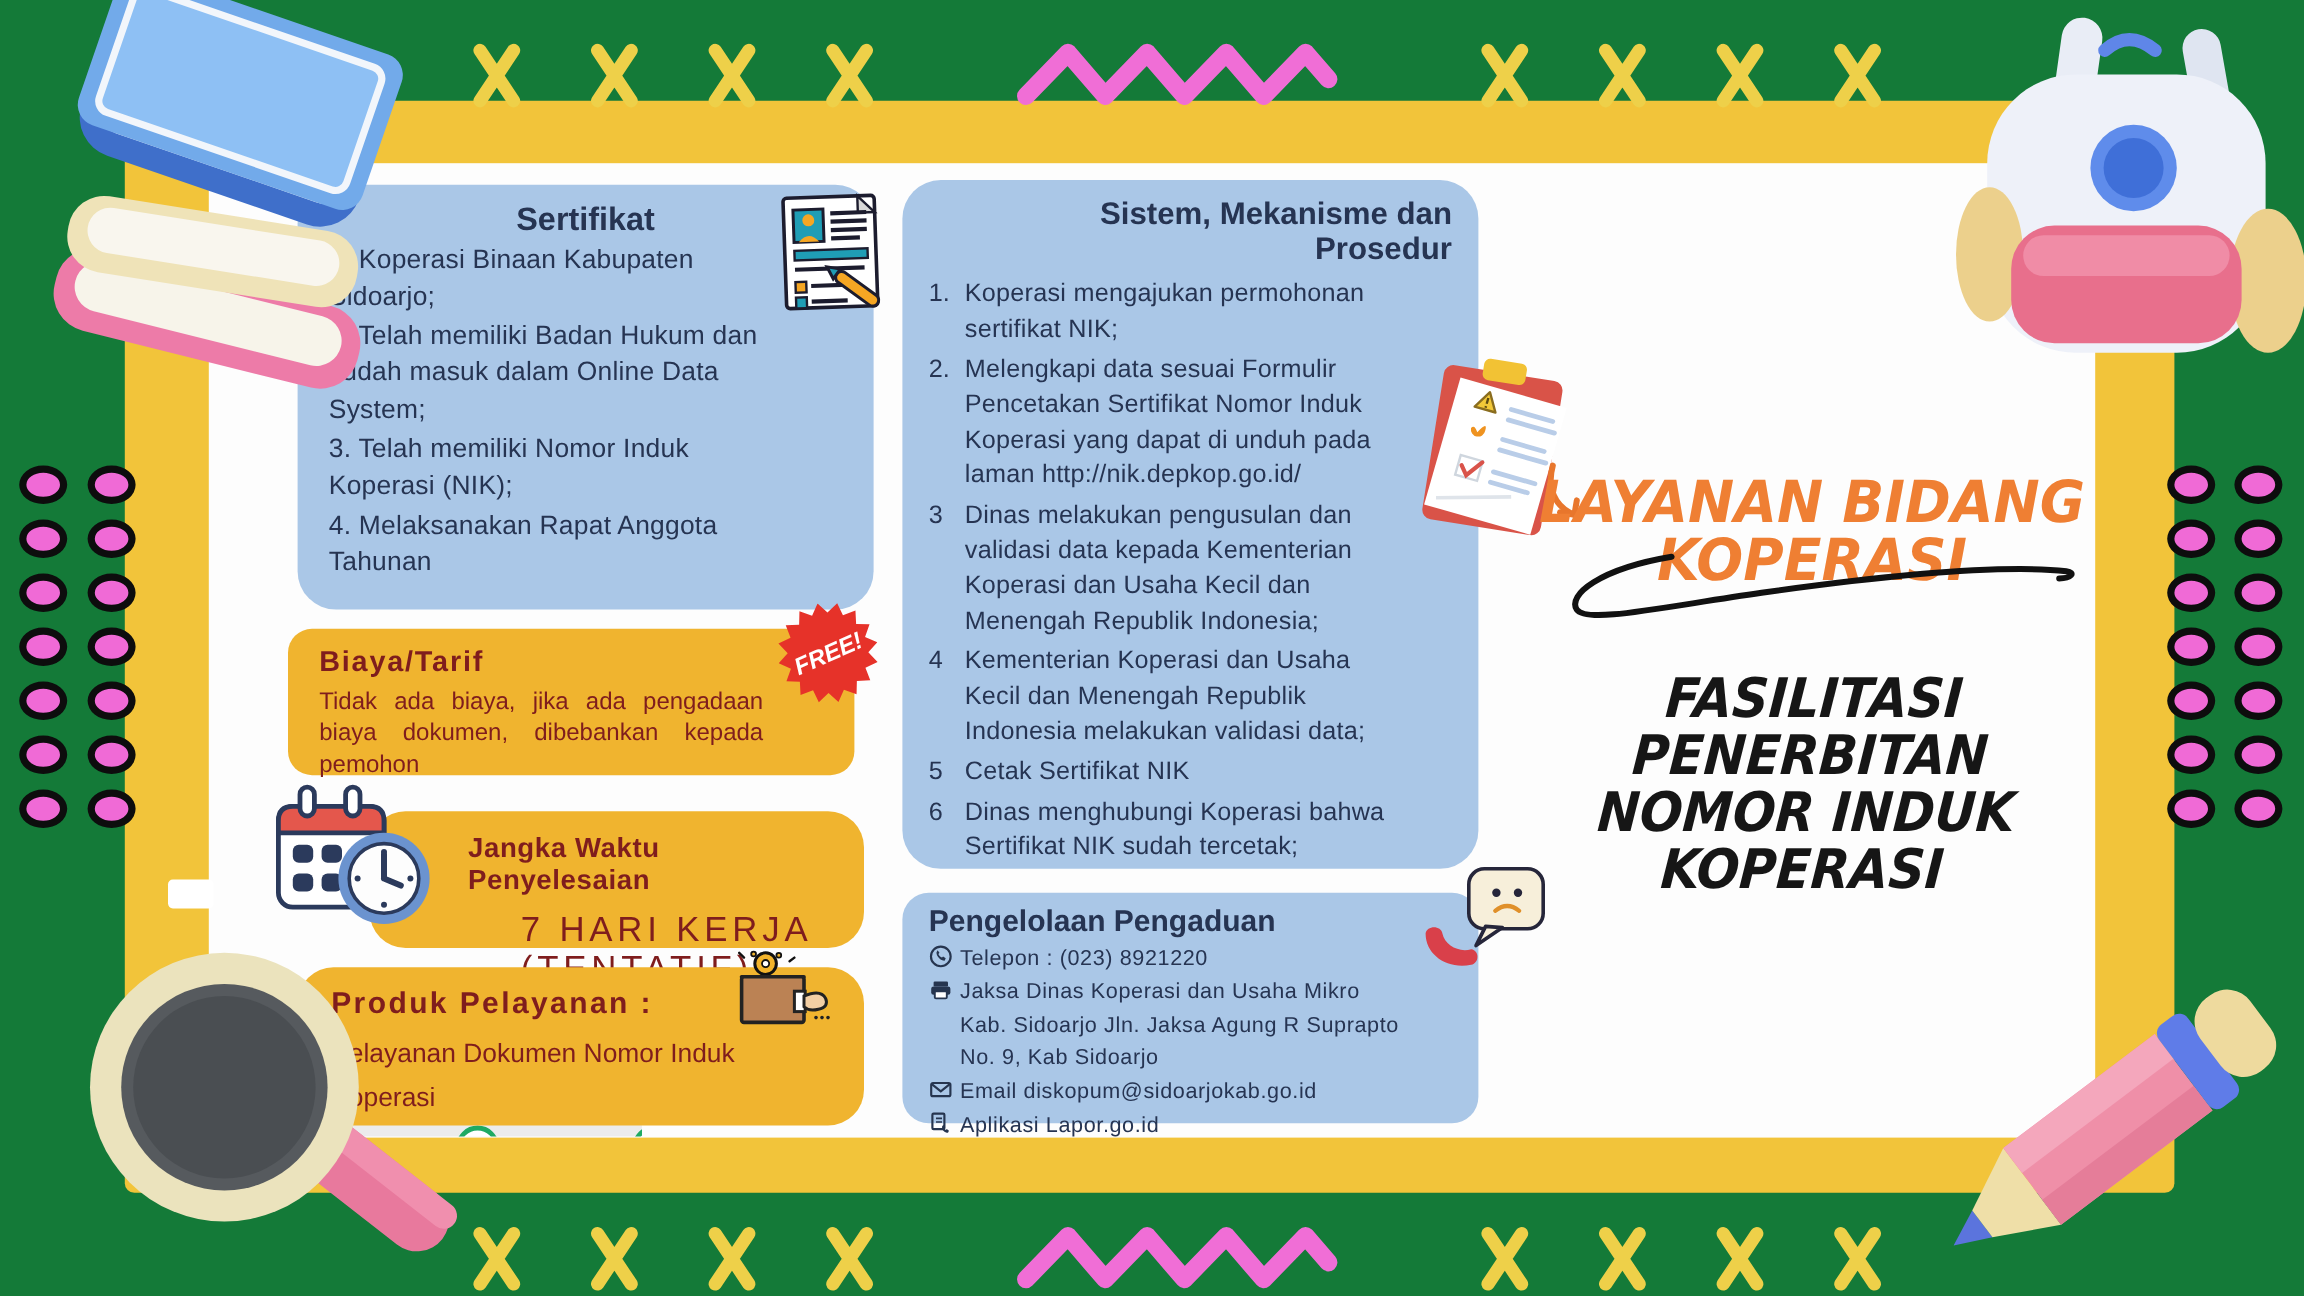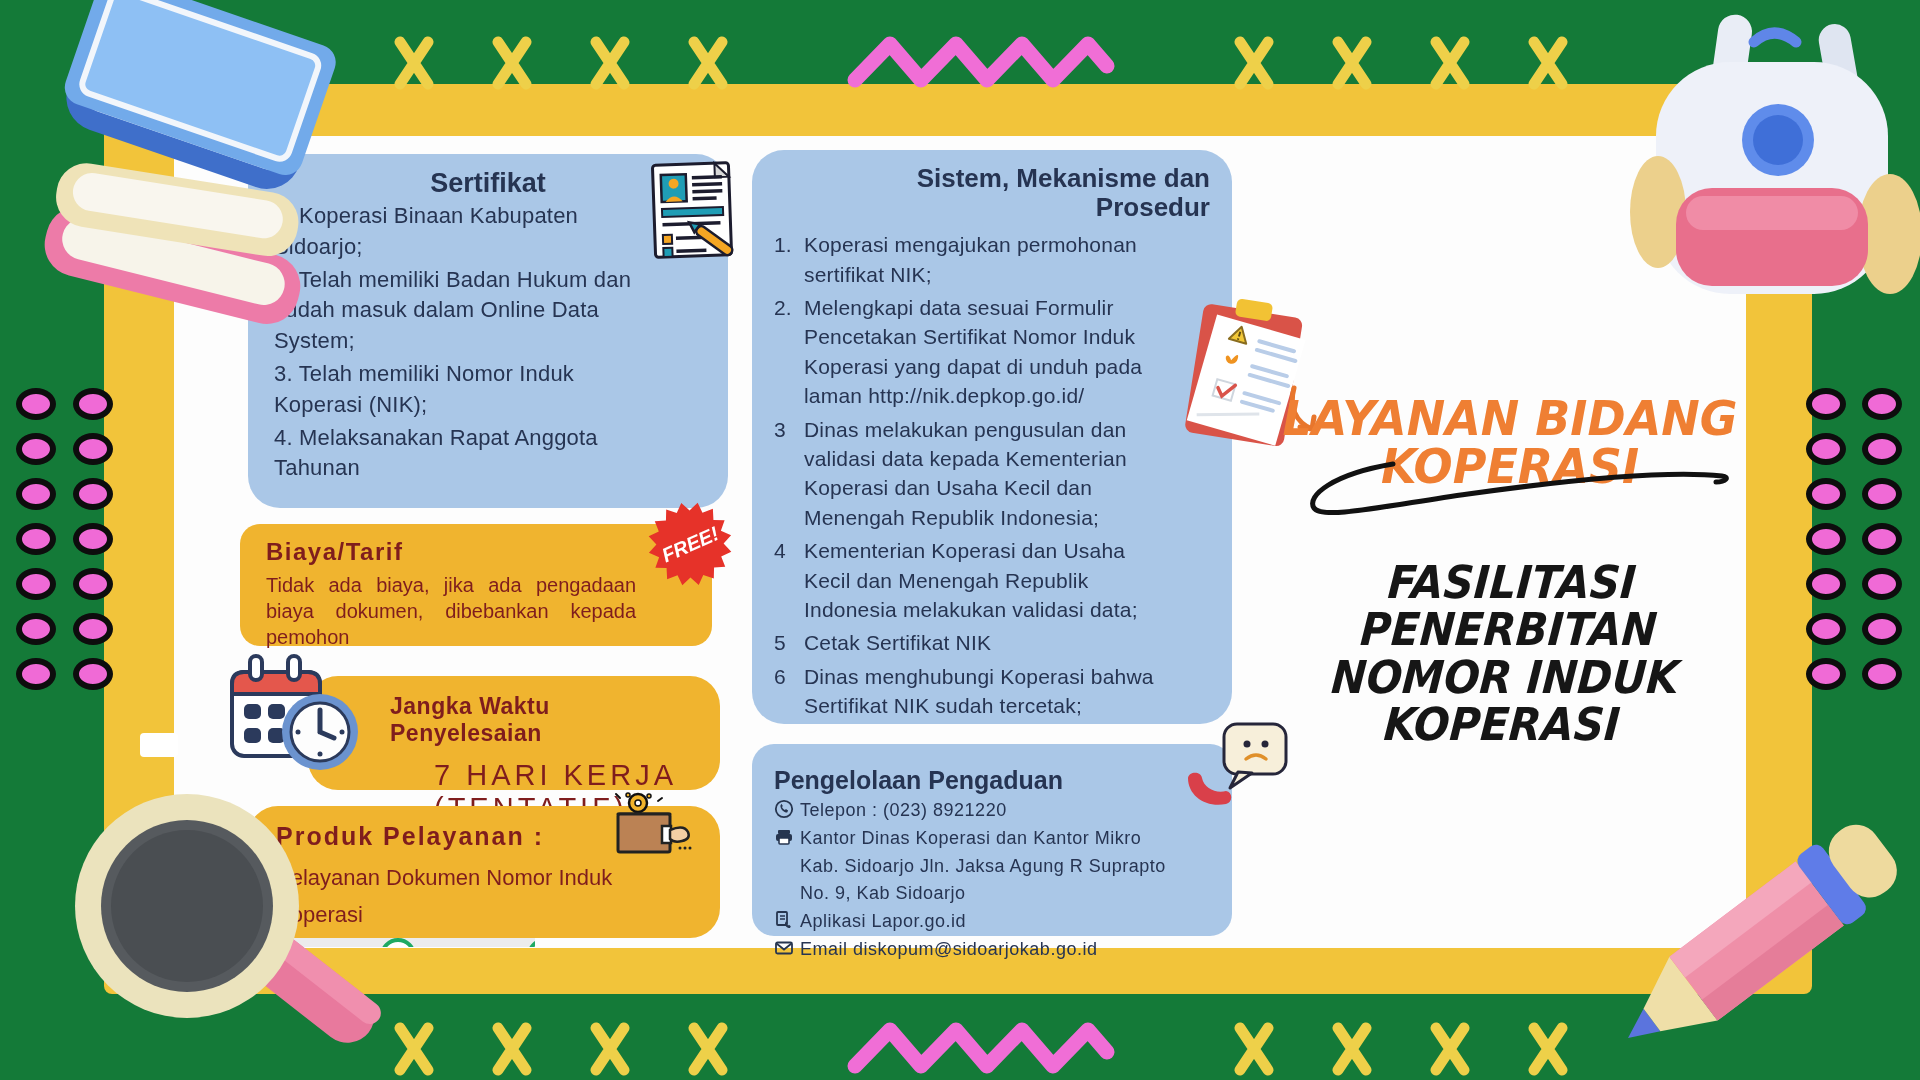--- a/index.html
+++ b/index.html
@@ -31,21 +31,21 @@
   .box-jangka{left:308px;top:676px;width:412px;height:114px;border-radius:30px;padding:17px 20px 0 82px;}
   .box-produk{left:248px;top:806px;width:472px;height:132px;border-radius:30px;padding:16px 28px;}
   .yel-title{font-weight:bold;font-size:24px;letter-spacing:1.5px;}
   .biaya-body{font-size:20px;line-height:1.3;margin-top:6px;width:370px;text-align:justify;}
   .jangka-title{font-weight:bold;font-size:23px;letter-spacing:0.5px;}
   .jangka-body{font-size:29px;letter-spacing:4px;margin-top:12px;margin-left:44px;}
   .produk-title{font-weight:bold;font-size:25px;letter-spacing:2px;}
   .produk-body{font-size:22px;line-height:1.7;margin-top:8px;}
 
   
-  .peng-title{font-weight:bold;font-size:25px;margin-top:12px;}
+  .peng-title{font-weight:bold;font-size:25px;}
   .peng-line{display:flex;align-items:flex-start;font-size:18px;line-height:1.38;letter-spacing:0.5px;margin-top:3px;}
   .peng-ic{width:26px;flex:none;padding-top:1px;}
   .peng-cont{padding-left:26px;font-size:18px;line-height:1.38;letter-spacing:0.5px;margin-top:3px;}
 
   
   .headline-orange{left:1262px;top:396px;width:496px;text-align:center;color:#ef7f33;
     font-family:"DejaVu Sans",sans-serif;font-weight:800;font-style:italic;font-size:46px;line-height:1.0;
     letter-spacing:0px;transform:scaleY(1.05);}
   .headline-black{left:1272px;top:566px;width:470px;text-align:center;color:#161616;
     font-family:"DejaVu Sans",sans-serif;font-weight:bold;font-style:italic;font-size:42px;line-height:1.05;
@@ -336,42 +336,42 @@
       <span>Telepon : (023) 8921220</span>
     </div>
     <div class="peng-line">
       <span class="peng-ic">
           <svg width="20" height="20" viewBox="0 0 20 20">
             <rect x="4" y="3" width="12" height="4" rx="1" fill="#26354f"></rect>
             <rect x="2" y="7" width="16" height="7" rx="2" fill="#26354f"></rect>
             <rect x="5" y="11" width="10" height="6" rx="1" fill="#ffffff" stroke="#26354f" stroke-width="1.6"></rect>
           </svg>
         </span>
-      <span>Kantor Dinas Koperasi dan Kantor Mikro</span>
+      <span>Jaksa Dinas Koperasi dan Usaha Mikro</span>
     </div>
     <div class="peng-cont">Kab. Sidoarjo Jln. Jaksa Agung R Suprapto</div>
     <div class="peng-cont">No. 9, Kab Sidoarjo</div>
+    <div class="peng-line">
+      <span class="peng-ic">
+          <svg width="20" height="20" viewBox="0 0 20 20">
+            <rect x="2" y="4.5" width="16" height="11" rx="1.5" fill="none" stroke="#26354f" stroke-width="1.8"></rect>
+            <path d="M2.5,5.5 L10,11.5 L17.5,5.5" fill="none" stroke="#26354f" stroke-width="1.8"></path>
+          </svg>
+        </span>
+      <span>Email diskopum@sidoarjokab.go.id</span>
+    </div>
     <div class="peng-line">
       <span class="peng-ic">
           <svg width="20" height="20" viewBox="0 0 20 20">
             <rect x="3" y="2" width="10" height="13" rx="1" fill="none" stroke="#26354f" stroke-width="1.8"></rect>
             <path d="M6,6 h5 M6,9 h5" stroke="#26354f" stroke-width="1.4"></path>
             <path d="M11,13 c0,3 2,5 5,5 l0.8,-1.8 -1.8,-1.4 -0.8,0.8 c-0.8,-0.5 -1.3,-1 -1.6,-1.8 l0.8,-0.8 -1.4,-1.8 Z" fill="#26354f"></path>
           </svg>
         </span>
       <span>Aplikasi Lapor.go.id</span>
-    </div>
-    <div class="peng-line">
-      <span class="peng-ic">
-          <svg width="20" height="20" viewBox="0 0 20 20">
-            <rect x="2" y="4.5" width="16" height="11" rx="1.5" fill="none" stroke="#26354f" stroke-width="1.8"></rect>
-            <path d="M2.5,5.5 L10,11.5 L17.5,5.5" fill="none" stroke="#26354f" stroke-width="1.8"></path>
-          </svg>
-        </span>
-      <span>Email diskopum@sidoarjokab.go.id</span>
     </div>
   </div>
 
   <svg class="abs" style="left:1180px;top:722px" width="118" height="90" viewBox="0 0 118 90">
     <rect x="44" y="2" width="62" height="50" rx="13" fill="#f7efda" stroke="#26263a" stroke-width="3"></rect>
     <path d="M58,50 L50,66 L72,51 Z" fill="#f7efda" stroke="#26263a" stroke-width="3" stroke-linejoin="round"></path>
     <circle cx="67" cy="22" r="3.5" fill="#26263a"></circle>
       <circle cx="85" cy="22" r="3.5" fill="#26263a"></circle>
     <path d="M66,37 Q76,29 86,37" fill="none" stroke="#e0902a" stroke-width="3.5" stroke-linecap="round"></path>
     <path d="M8,56 C8,74 26,86 46,82 C53,80.5 53,70 46,69 C36,72 24,66 22,56 C21,49 9,49 8,56 Z" fill="#d9404a"></path>

